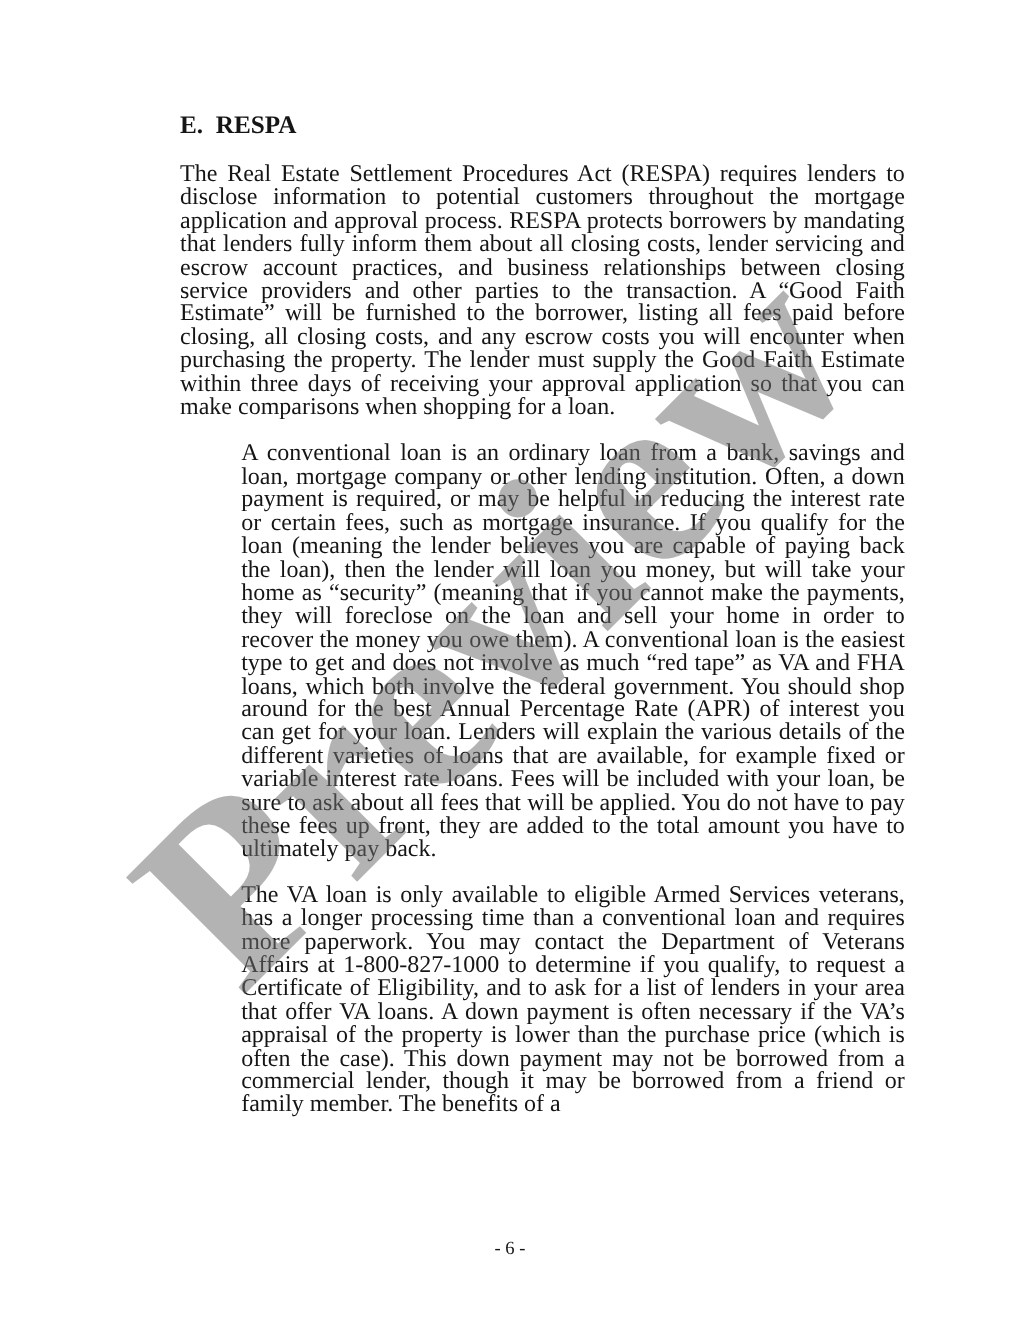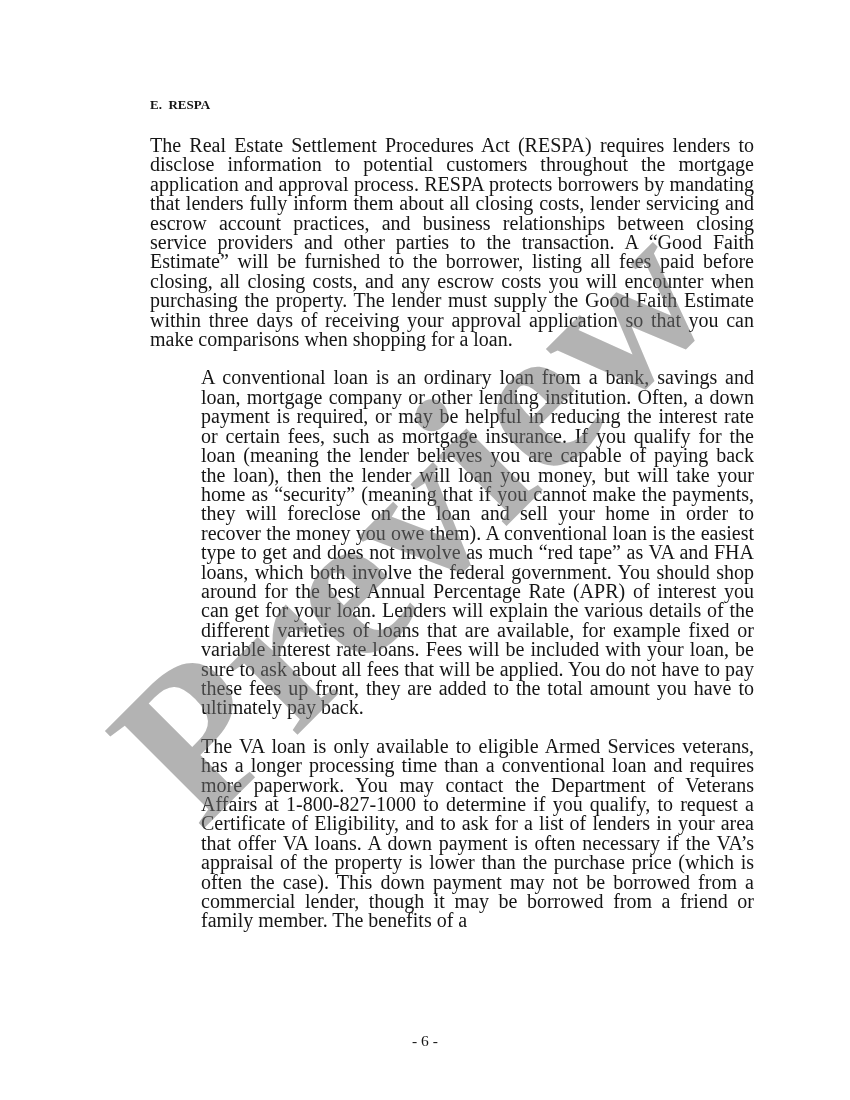--- a/index.html
+++ b/index.html
@@ -17,21 +17,21 @@
   }
 
   .content {
     position: absolute;
     left: 150px;
     top: 95px;
     width: 604px;
   }
 
   .heading {
-    font-size: 13px;
+    font-size: 21px;
     line-height: 19px;
     font-weight: bold;
     margin: 0 0 22px 0;
     white-space: pre-wrap;
   }
 
   .subheading {
     font-size: 16.5px;
     line-height: 19px;
     font-weight: bold;

